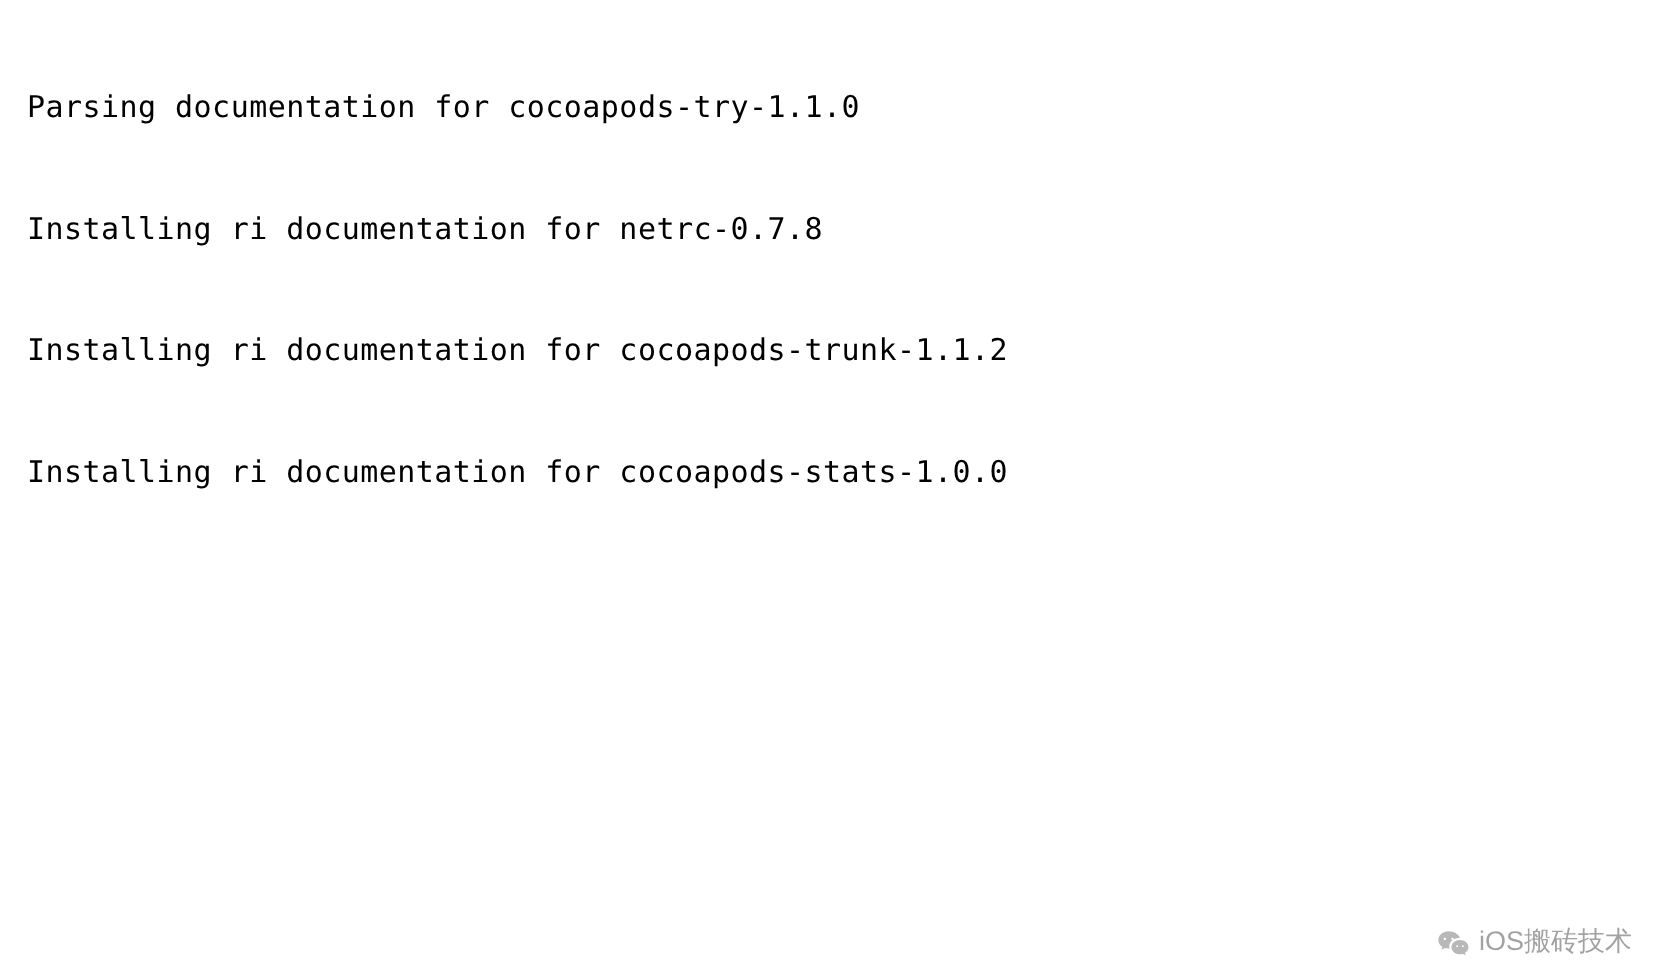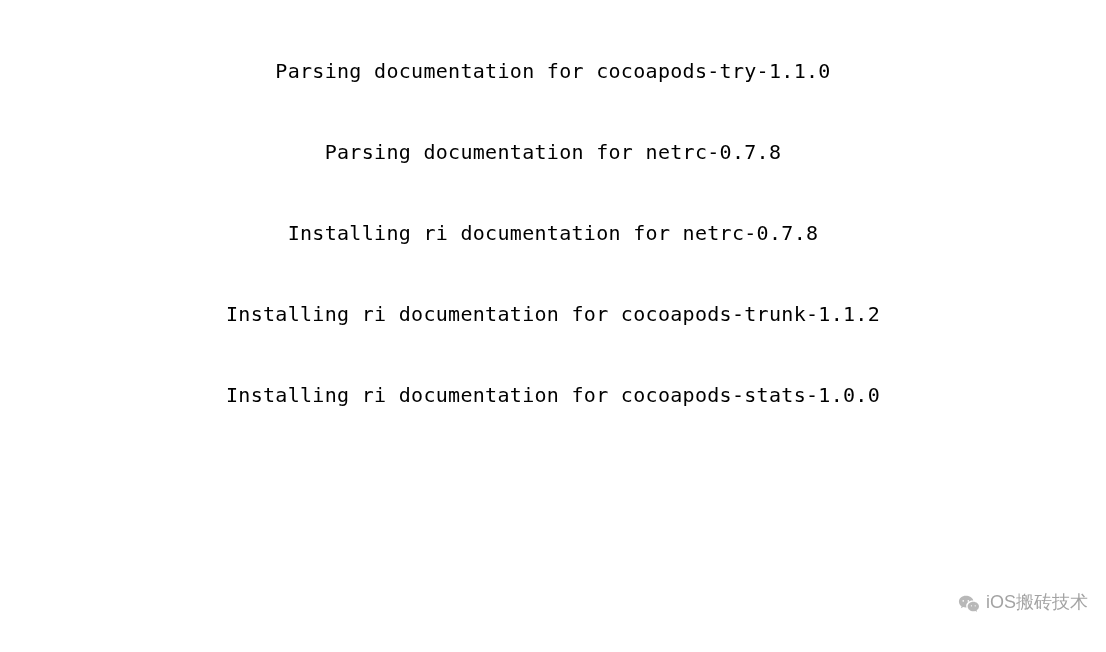--- a/index.html
+++ b/index.html
@@ -18,26 +18,25 @@
       padding: 4px 18px;
       position: relative;
       overflow: hidden;
     }
     .terminal-output {
       white-space: pre;
       letter-spacing: 0.3px;
     }
     .line {
       display: block;
-      text-align: center;
     }
     .watermark {
       position: absolute;
       right: 18px;
-      bottom: 36px;
+      bottom: 11px;
       display: flex;
       align-items: center;
       gap: 6px;
       opacity: 0.60;
       color: #666666;
       font-family: -apple-system, "PingFang SC", "Helvetica Neue", sans-serif;
       font-size: 18px;
     }
     .watermark-icon {
       width: 22px;
@@ -50,21 +49,20 @@
       width: 22px;
       height: 18px;
       fill: #8a8a8a;
     }
   </style>
 </head>
 <body>
 
 <div class="terminal-output">
   <span class="line">Parsing documentation for cocoapods-try-1.1.0</span>
-  <span class="line">Parsing documentation for netrc-0.7.8</span>
   <span class="line">Installing ri documentation for netrc-0.7.8</span>
   <span class="line">Installing ri documentation for cocoapods-trunk-1.1.2</span>
   <span class="line">Installing ri documentation for cocoapods-stats-1.0.0</span>
   
   
   
   
   
   
   

